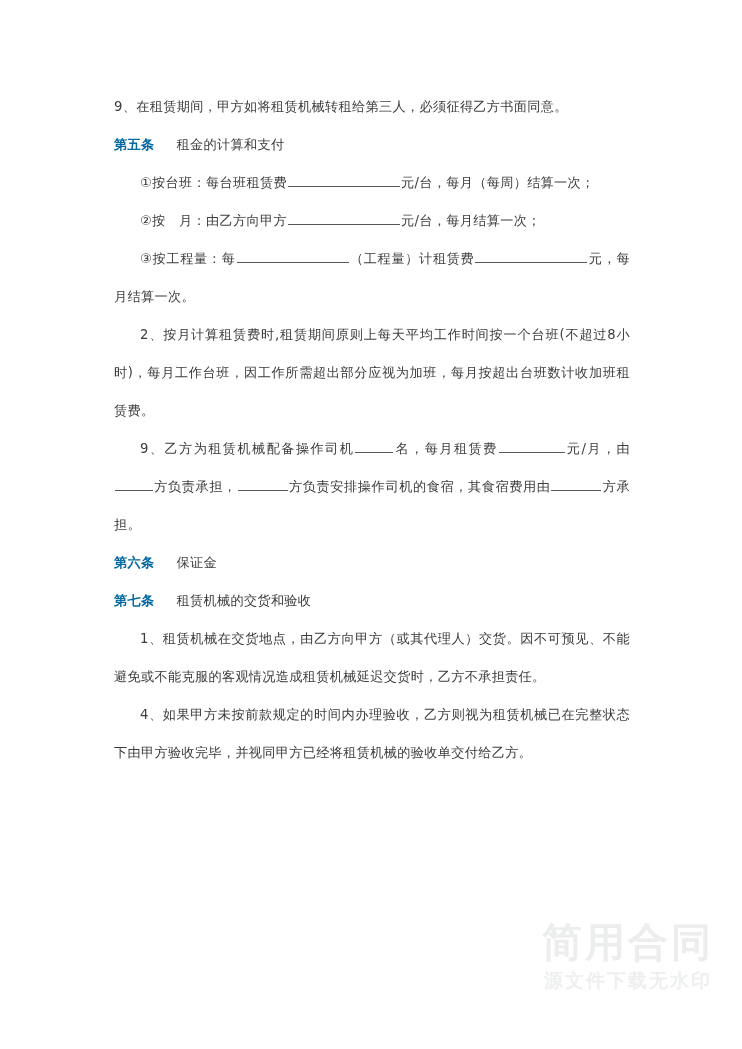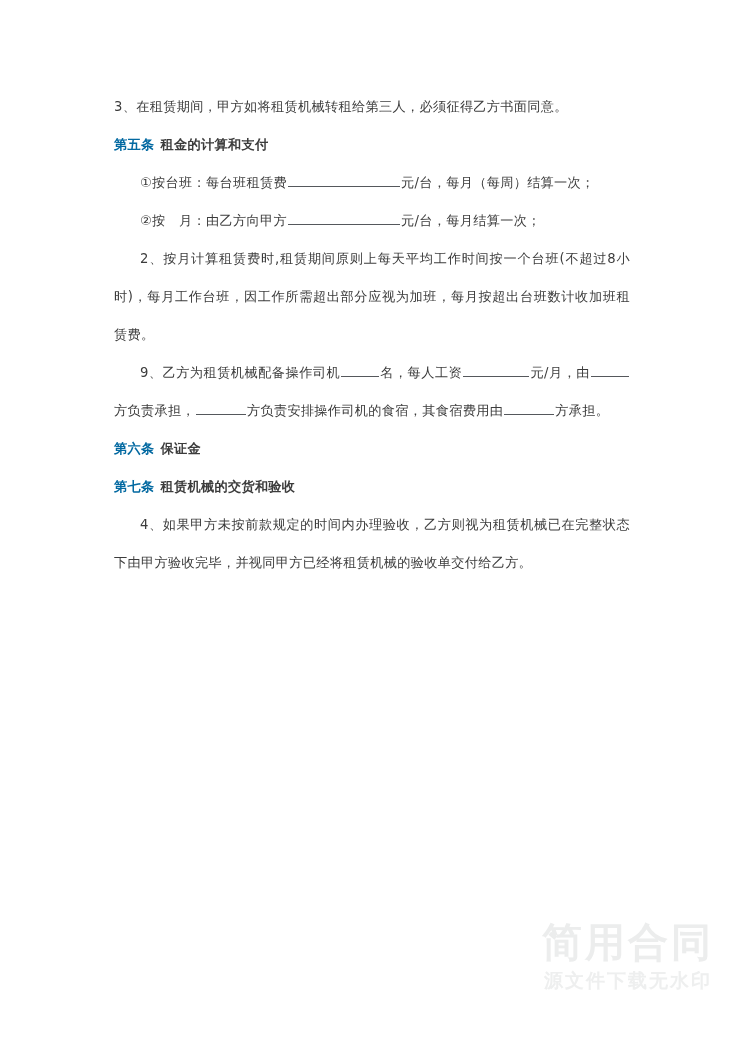--- a/index.html
+++ b/index.html
@@ -45,22 +45,22 @@
     color: #2e2e2e;
     margin: 0;
     text-indent: 0;
     letter-spacing: 0.3px;
   }
   .heading .num {
     font-weight: bold;
     color: #0369a1;
   }
   .heading .ttl {
-    font-weight: bold;
-    margin-left: 6px;
+    font-weight: normal;
+    margin-left: 22px;
     color: #3c3c3c;
   }
   .blank {
     display: inline-block;
     border-bottom: 1px solid #55585c;
     vertical-align: baseline;
     height: 14px;
     margin: 0 1px;
   }
   .b-xs  { width: 30px; }
@@ -100,51 +100,55 @@
     white-space: nowrap;
   }
 </style>
 </head>
 <body>
 
 <div class="page">
 
   <div class="content">
 
-    <p class="para noindent">3、在租赁期间，甲方如将租赁机械转租给第三人，必须征得乙方书面同意。</p>
+    <p class="para noindent">9、在租赁期间，甲方如将租赁机械转租给第三人，必须征得乙方书面同意。</p>
 
     <div class="heading">
       <span class="num">第五条</span><span class="ttl">租金的计算和支付</span>
     </div>
 
 
     <p class="para">
       <span>①按台班：每台班租赁费</span><span class="blank b-xxl"></span><span>元/台，每月（每周）结算一次；</span>
     </p>
 
     <p class="para">
       <span>②按　月：由乙方向甲方</span><span class="blank b-xxl"></span><span>元/台，每月结算一次；</span>
     </p>
 
+    <p class="para">
+      <span>③按工程量：每</span><span class="blank b-xxl"></span><span>（工程量）计租赁费</span><span class="blank b-xxl"></span><span>元，每月结算一次。</span>
+    </p>
 
     <p class="para">2、按月计算租赁费时,租赁期间原则上每天平均工作时间按一个台班(不超过8小时)，每月工作台班，因工作所需超出部分应视为加班，每月按超出台班数计收加班租赁费。</p>
 
     <p class="para">
-      <span>9、乙方为租赁机械配备操作司机</span><span class="blank b-sm"></span><span>名，每人工资</span><span class="blank b-lg"></span><span>元/月，由</span><span class="blank b-sm"></span><span>方负责承担，</span><span class="blank b-md"></span><span>方负责安排操作司机的食宿，其食宿费用由</span><span class="blank b-md"></span><span>方承担。</span>
+      <span>9、乙方为租赁机械配备操作司机</span><span class="blank b-sm"></span><span>名，每月租赁费</span><span class="blank b-lg"></span><span>元/月，由</span><span class="blank b-sm"></span><span>方负责承担，</span><span class="blank b-md"></span><span>方负责安排操作司机的食宿，其食宿费用由</span><span class="blank b-md"></span><span>方承担。</span>
     </p>
 
     <div class="heading">
       <span class="num">第六条</span><span class="ttl">保证金</span>
     </div>
 
 
     <div class="heading">
       <span class="num">第七条</span><span class="ttl">租赁机械的交货和验收</span>
     </div>
 
+    <p class="para">1、租赁机械在交货地点，由乙方向甲方（或其代理人）交货。因不可预见、不能避免或不能克服的客观情况造成租赁机械延迟交货时，乙方不承担责任。</p>
 
 
     <p class="para">4、如果甲方未按前款规定的时间内办理验收，乙方则视为租赁机械已在完整状态下由甲方验收完毕，并视同甲方已经将租赁机械的验收单交付给乙方。</p>
 
   </div>
 
   <div class="watermark">
     <div class="wm-main">简用合同</div>
     <div class="wm-sub">源文件下载无水印</div>
   </div>

